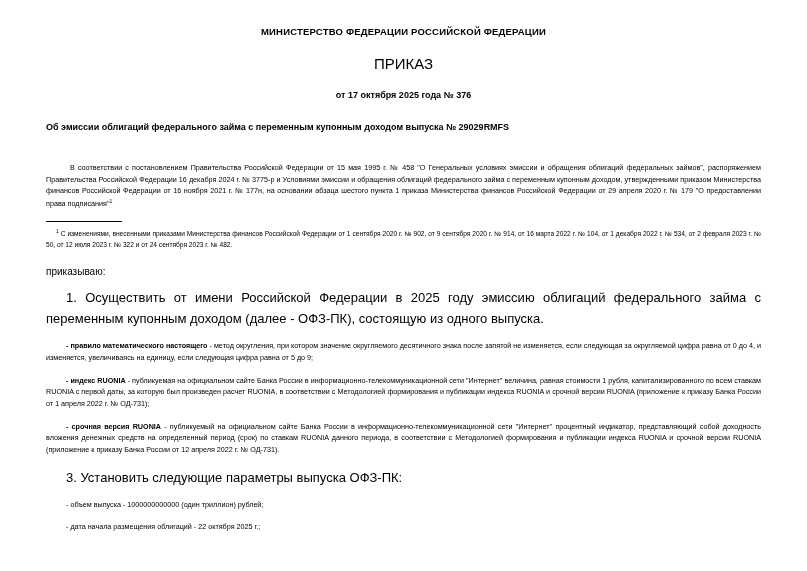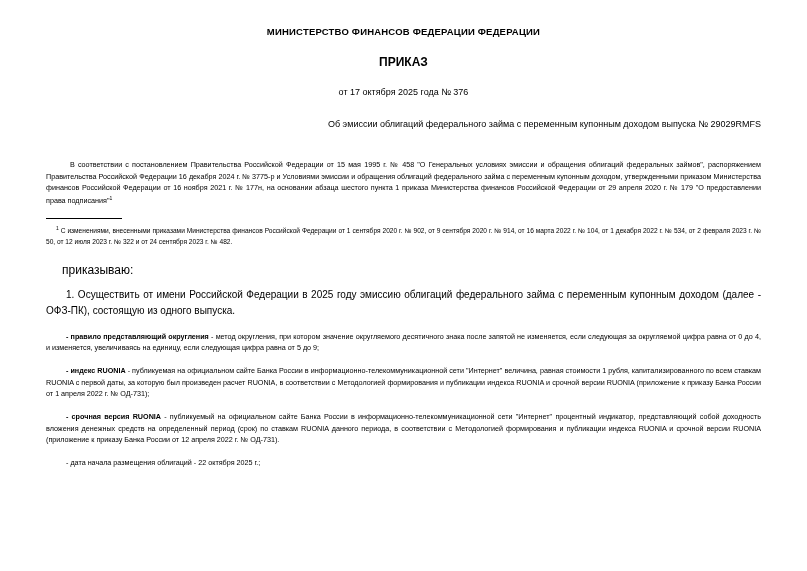--- a/index.html
+++ b/index.html
@@ -22,34 +22,34 @@
   }
   .doc-title {
     text-align: center;
     font-size: 9.5px;
     font-weight: bold;
     letter-spacing: 0.2px;
     margin: 0 0 18px 0;
   }
   .doc-kind {
     text-align: center;
-    font-size: 12px;
-    font-weight: bold;
+    font-size: 15px;
+    font-weight: normal;
     margin: 0 0 18px 0;
   }
   .doc-date {
     text-align: center;
     font-size: 9px;
-    font-weight: normal;
+    font-weight: bold;
     margin: 0 0 22px 0;
   }
   .doc-subject {
-    text-align: right;
+    text-align: left;
     font-size: 9px;
-    font-weight: normal;
+    font-weight: bold;
     margin: 0 0 30px 0;
   }
   .para {
     font-size: 7.2px;
     line-height: 1.62;
     text-align: justify;
     margin: 0 0 9px 0;
   }
   .para.indent {
     text-indent: 24px;
@@ -64,25 +64,25 @@
     margin: 4px 0 5px 0;
   }
   .footnote {
     font-size: 6.6px;
     line-height: 1.6;
     text-align: justify;
     margin: 0 0 16px 0;
     text-indent: 10px;
   }
   .order-word {
-    font-size: 12px;
-    margin: 0 0 10px 16px;
+    font-size: 10px;
+    margin: 0 0 10px 0;
   }
   .item {
-    font-size: 10px;
+    font-size: 13px;
     line-height: 1.62;
     text-align: justify;
     margin: 0 0 11px 0;
     text-indent: 20px;
   }
   .defn {
     font-size: 7.2px;
     line-height: 1.62;
     text-align: justify;
     margin: 0 0 11px 0;
@@ -100,41 +100,43 @@
   .sup {
     font-size: 5px;
     vertical-align: super;
   }
 </style>
 </head>
 <body>
 
 <div class="page">
 
-  <div class="doc-title">МИНИСТЕРСТВО ФИНАНСОВ ФЕДЕРАЦИИ ФЕДЕРАЦИИ</div>
+  <div class="doc-title">МИНИСТЕРСТВО ФЕДЕРАЦИИ РОССИЙСКОЙ ФЕДЕРАЦИИ</div>
 
   <div class="doc-kind">ПРИКАЗ</div>
 
   <div class="doc-date">от 17 октября 2025 года № 376</div>
 
   <div class="doc-subject">Об эмиссии облигаций федерального займа с переменным купонным доходом выпуска № 29029RMFS</div>
 
   <div class="para indent lead"><span>В соответствии с постановлением Правительства Российской Федерации от 15 мая 1995 г. № 458 "О Генеральных условиях эмиссии и обращения облигаций федеральных займов", распоряжением Правительства Российской Федерации 16 декабря 2024 г. № 3775-р и Условиями эмиссии и обращения облигаций федерального займа с переменным купонным доходом, утвержденными приказом Министерства финансов Российской Федерации от 16 ноября 2021 г. № 177н, на основании абзаца шестого пункта 1 приказа Министерства финансов Российской Федерации от 29 апреля 2020 г. № 179 "О предоставлении права подписания"</span><span class="sup">1</span></div>
 
   <div class="rule"></div>
 
   <div class="footnote"><span class="sup">1</span> <span>С изменениями, внесенными приказами Министерства финансов Российской Федерации от 1 сентября 2020 г. № 902, от 9 сентября 2020 г. № 914, от 16 марта 2022 г. № 104, от 1 декабря 2022 г. № 534, от 2 февраля 2023 г. № 50, от 12 июля 2023 г. № 322 и от 24 сентября 2023 г. № 482.</span></div>
 
   <div class="order-word">приказываю:</div>
 
   <div class="item">1. Осуществить от имени Российской Федерации в 2025 году эмиссию облигаций федерального займа с переменным купонным доходом (далее - ОФЗ-ПК), состоящую из одного выпуска.</div>
 
 
-  <div class="defn"><b>- правило представляющий округления</b><span> - метод округления, при котором значение округляемого десятичного знака после запятой не изменяется, если следующая за округляемой цифра равна от 0 до 4, и изменяется, увеличиваясь на единицу, если следующая цифра равна от 5 до 9;</span></div>
+  <div class="defn"><b>- правило математического настоящего</b><span> - метод округления, при котором значение округляемого десятичного знака после запятой не изменяется, если следующая за округляемой цифра равна от 0 до 4, и изменяется, увеличиваясь на единицу, если следующая цифра равна от 5 до 9;</span></div>
 
   <div class="defn"><b>- индекс RUONIA</b><span> - публикуемая на официальном сайте Банка России в информационно-телекоммуникационной сети "Интернет" величина, равная стоимости 1 рубля, капитализированного по всем ставкам RUONIA с первой даты, за которую был произведен расчет RUONIA, в соответствии с Методологией формирования и публикации индекса RUONIA и срочной версии RUONIA (приложение к приказу Банка России от 1 апреля 2022 г. № ОД-731);</span></div>
 
   <div class="defn"><b>- срочная версия RUONIA</b><span> - публикуемый на официальном сайте Банка России в информационно-телекоммуникационной сети "Интернет" процентный индикатор, представляющий собой доходность вложения денежных средств на определенный период (срок) по ставкам RUONIA данного периода, в соответствии с Методологией формирования и публикации индекса RUONIA и срочной версии RUONIA (приложение к приказу Банка России от 12 апреля 2022 г. № ОД-731).</span></div>
 
+  <div class="item">3. Установить следующие параметры выпуска ОФЗ-ПК:</div>
 
+  <div class="bullet">- объем выпуска - 1000000000000 (один триллион) рублей;</div>
   <div class="bullet">- дата начала размещения облигаций - 22 октября 2025 г.;</div>
 
 </div>
 
 </body></html>

